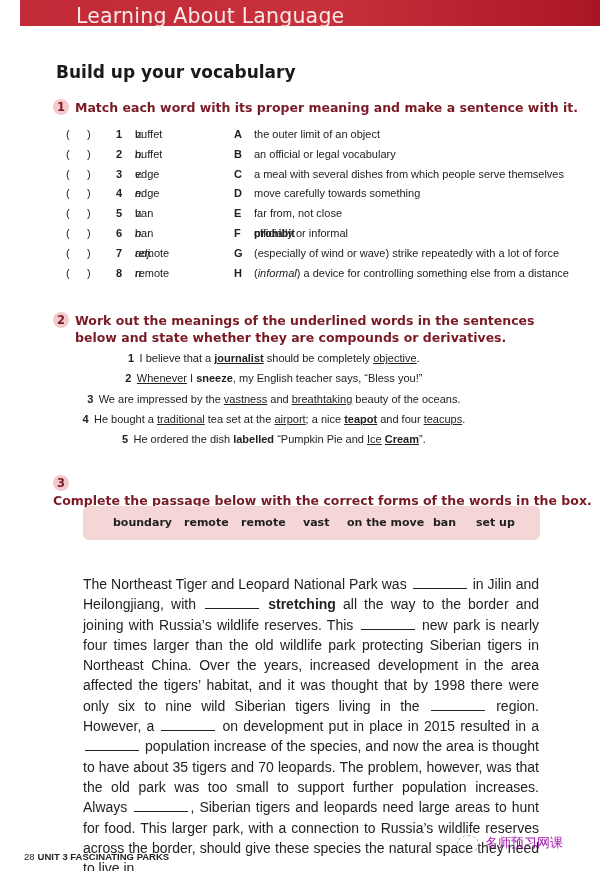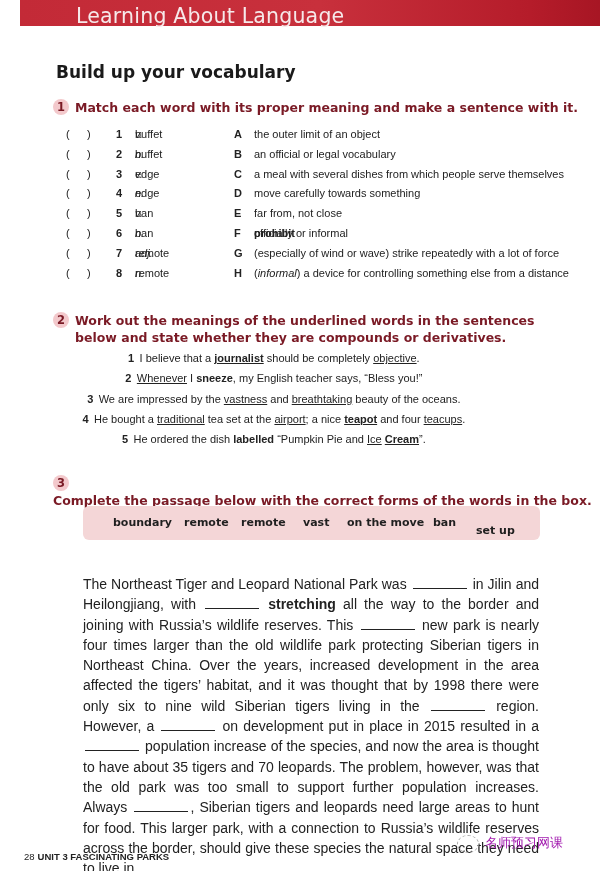--- a/index.html
+++ b/index.html
@@ -135,21 +135,21 @@
 <div class="task" style="top:475px;">
   <span class="num">3</span><span class="txt">Complete the passage below with the correct forms of the words in the box.</span>
 </div>
 <div class="wordbox">
   <span class="word" style="left:30px;">boundary</span>
   <span class="word" style="left:101px;">remote</span>
   <span class="word" style="left:158px;">remote</span>
   <span class="word" style="left:220px;">vast</span>
   <span class="word" style="left:264px;">on the move</span>
   <span class="word" style="left:350px;">ban</span>
-  <span class="word" style="left:393px;margin-top:8px;">set up</span>
+  <span class="word" style="left:393px;">set up</span>
 </div>
 <div class="passage"><span>The Northeast Tiger and Leopard National Park was </span><span class="blank"></span><span> in Jilin and Heilongjiang, with </span><span class="blank"></span><span> </span><b>stretching</b><span> all the way to the border and joining with Russia’s wildlife reserves. This </span><span class="blank"></span><span> new park is nearly four times larger than the old wildlife park protecting Siberian tigers in Northeast China. Over the years, increased development in the area affected the tigers’ habitat, and it was thought that by 1998 there were only six to nine wild Siberian tigers living in the </span><span class="blank"></span><span> region. However, a </span><span class="blank"></span><span> on development put in place in 2015 resulted in a </span><span class="blank"></span><span> population increase of the species, and now the area is thought to have about 35 tigers and 70 leopards. The problem, however, was that the old park was too small to support further population increases. Always </span><span class="blank"></span><span>, Siberian tigers and leopards need large areas to hunt for food. This larger park, with a connection to Russia’s wildlife reserves across the border, should give these species the natural space they need to live in.</span></div>
 
 <div class="footer">
   <span class="pg">28</span><span class="unit">UNIT 3  FASCINATING PARKS</span>
 </div>
 
 <div class="wm">
   <span class="ic"></span><span>名师预习网课</span>
 </div>

